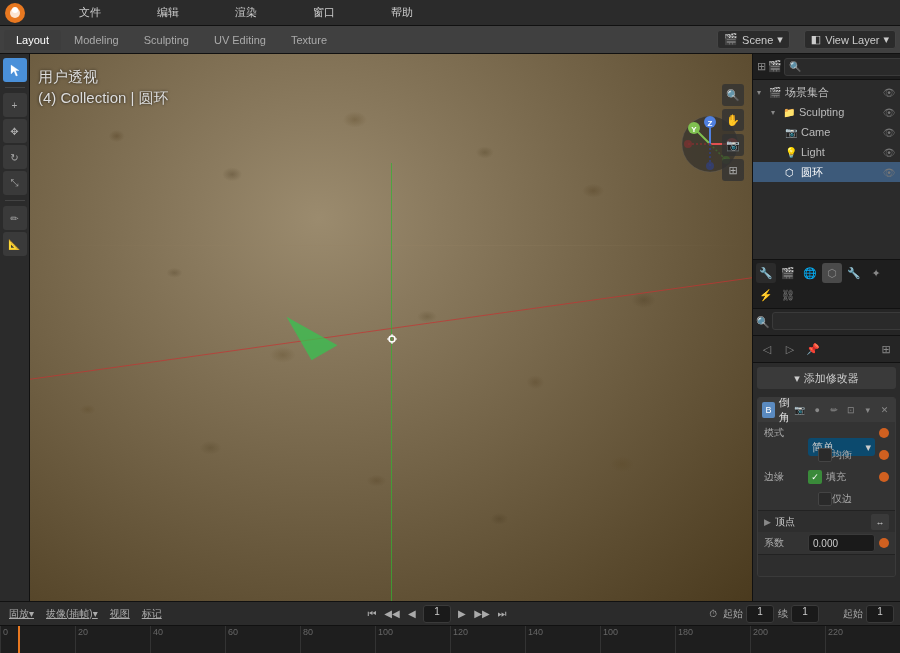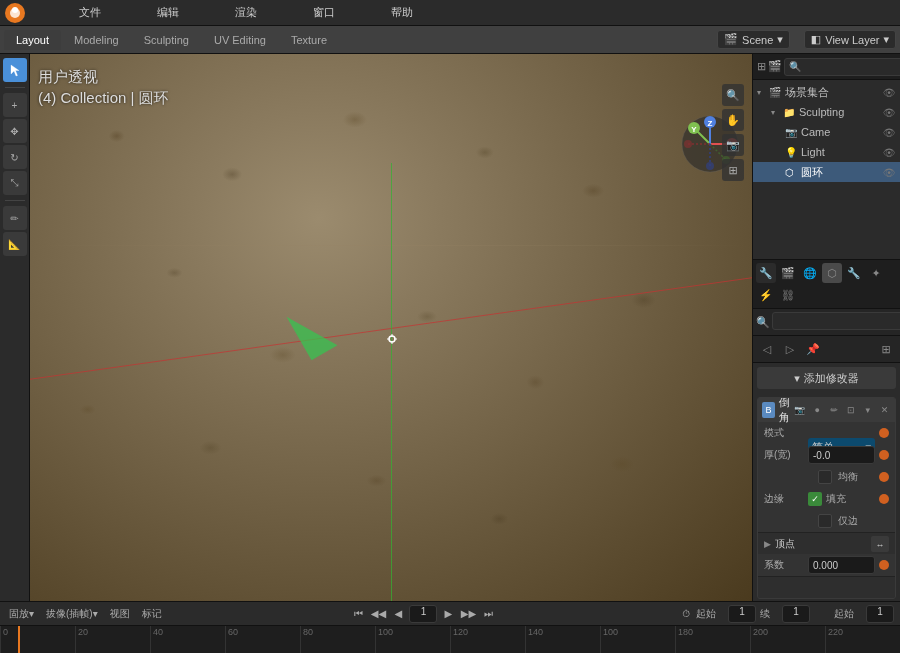--- a/index.html
+++ b/index.html
@@ -402,21 +402,21 @@
       border-radius: 50%;
       flex-shrink: 0;
     }
     .prop-dot.orange { background: #d06020; }
 
     .prop-checkbox-row {
       display: flex;
       align-items: center;
       height: 22px;
       padding: 0 6px 0 60px;
-      gap: 6px;
+      gap: 0;
     }
     .prop-checkbox {
       width: 14px;
       height: 14px;
       background: #3a8a3a;
       border-radius: 2px;
       display: flex;
       align-items: center;
       justify-content: center;
       font-size: 9px;
@@ -461,20 +461,21 @@
       padding: 0 6px;
       gap: 6px;
       border-bottom: 1px solid #111;
     }
     .tl-btn {
       font-size: 10px;
       color: #aaa;
       cursor: pointer;
       padding: 1px 3px;
       border-radius: 2px;
+      text-decoration: underline;
     }
     .tl-transport {
       display: flex;
       align-items: center;
       gap: 2px;
       margin: 0 auto;
     }
     .tl-transport-btn {
       width: 18px;
       height: 18px;
@@ -497,21 +498,21 @@
       color: #ccc;
     }
     .tl-right {
       display: flex;
       align-items: center;
       gap: 4px;
     }
     .tl-time-info {
       display: flex;
       align-items: center;
-      gap: 12px;
+      gap: 3px;
       font-size: 10px;
       color: #aaa;
     }
     .timeline-ruler {
       flex: 1;
       background: #1e1e1e;
       position: relative;
       overflow: hidden;
     }
 
@@ -864,27 +865,20 @@
 
         <div class="prop-row">
           <span class="prop-label">模式</span>
           <div class="prop-enum">
             <span>简单</span>
             <span>▾</span>
           </div>
           <div class="prop-dot orange"></div>
         </div>
 
-        <div class="prop-row">
-          <span class="prop-label">厚(宽)</span>
-          <div class="prop-value">
-            <span>-0.0</span>
-          </div>
-          <div class="prop-dot orange"></div>
-        </div>
 
 
         <div class="prop-checkbox-row">
           <div class="prop-checkbox unchecked"></div>
           <span class="prop-check-label">均衡</span>
           <div class="prop-dot orange" style="margin-left:auto;"></div>
         </div>
 
         <div class="prop-row">
           <span class="prop-label">边缘</span>

